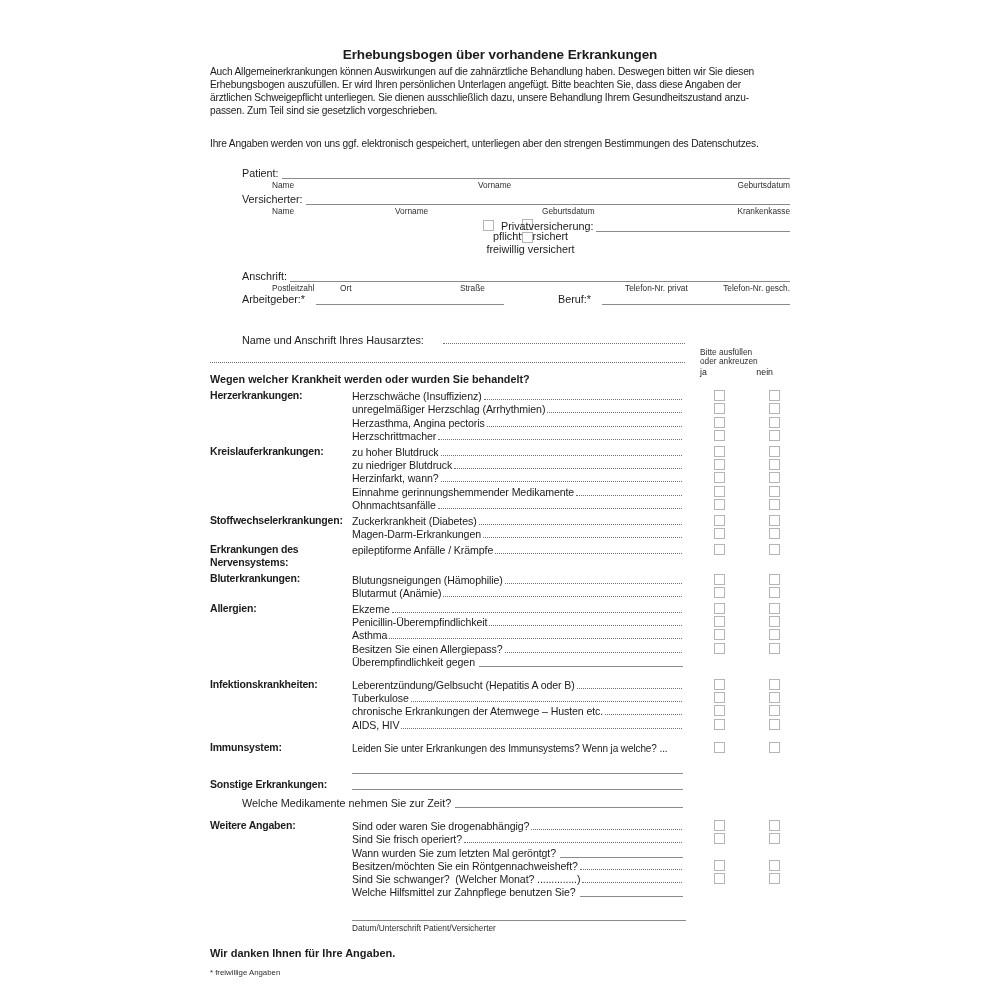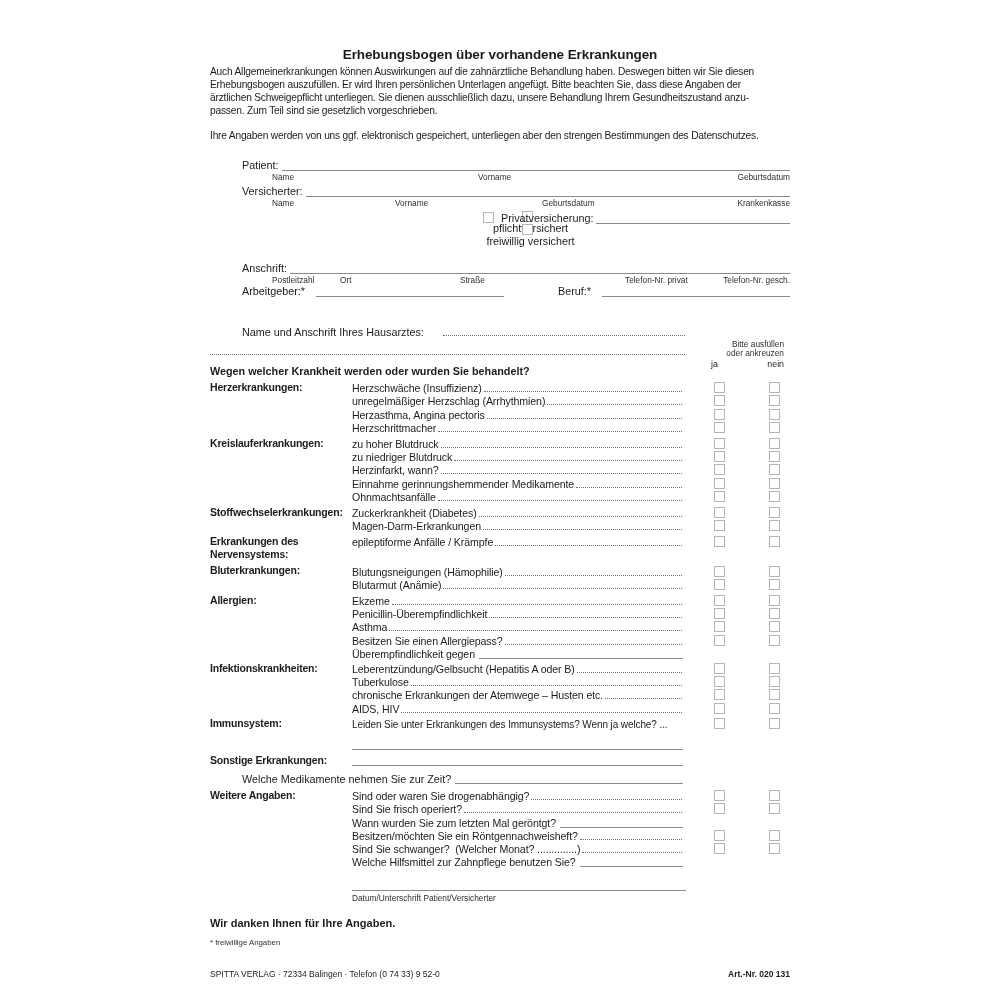--- a/index.html
+++ b/index.html
@@ -2,21 +2,21 @@
 <html><head>
 <meta charset="utf-8">
 <style>
   html,body{margin:0;padding:0;background:#ffffff;}
   body{width:1000px;height:1000px;position:relative;font-family:"Liberation Sans",sans-serif;color:#1c1c1c;}
   .page{position:absolute;left:210px;top:0;width:580px;}
 
   .title{margin-top:47px;text-align:center;font-weight:bold;font-size:13.5px;letter-spacing:-0.1px;}
   .intro{margin-top:3px;}
   .introline{white-space:pre;font-size:10.2px;letter-spacing:-0.2px;line-height:13px;}
-  .privacy{margin-top:12px;}
+  .privacy{margin-top:20px;}
 
   
   .frow{display:flex;align-items:flex-end;height:13px;font-size:10.8px;margin-top:0;}
   .flabel{flex:none;white-space:pre;padding-left:32px;}
   .fline{flex:1;border-bottom:1px solid #8a8a8a;height:100%;margin-left:3px;}
   .sub{position:relative;height:10px;font-size:8.3px;color:#2e2e2e;}
   .sub span{position:absolute;top:1px;white-space:pre;}
   .mt16{margin-top:16px;} .mt3{margin-top:3px;}
   .mt24{margin-top:24px;} .mt8{margin-top:0;gap:8px;}
 
@@ -33,27 +33,27 @@
   .empline .beruf{margin-left:14px;white-space:pre;}
   .empline .l2{flex:1;}
 
   
   .hzwrap{position:relative;margin-top:28px;}
   .hz1{display:flex;align-items:flex-end;height:13px;font-size:10.8px;width:475px;gap:16px;}
   .dotlead{flex:1;border-bottom:1px dotted #6e6e6e;margin:0 0 2px 3px;}
   .hz2{height:13px;margin-top:5px;width:475px;}
   .hz2 .dotlead{margin-left:0;display:block;height:11px;}
   .qheader{margin-top:9px;font-weight:bold;font-size:10.8px;}
-  .anskey{position:absolute;left:501px;top:15px;width:73px;font-size:8.3px;color:#2e2e2e;text-align:right;line-height:9px;}
+  .anskey{position:absolute;left:490px;top:15px;width:73px;font-size:8.3px;color:#2e2e2e;text-align:left;line-height:9px;}
   .janein{display:flex;justify-content:space-between;font-size:8.8px;margin-top:2px;color:#1c1c1c;}
 
   
   .grid{margin-top:4px;}
   .section{display:flex;margin-top:3px;}
-  .section.g4{margin-top:2px;}
+  .section.g4{margin-top:10px;}
   .gcat{flex:none;width:142px;font-weight:bold;font-size:10.5px;letter-spacing:-0.2px;line-height:13.2px;}
   .items{flex:1;}
   .grow{display:flex;align-items:flex-end;height:13.2px;}
   .grow.gap{margin-top:8px;}
   .qcell{flex:none;width:331px;display:flex;align-items:flex-end;font-size:10.6px;letter-spacing:-0.1px;}
   .qtext{white-space:pre;}
   .qtext.tight{font-size:10px;}
   .leader{flex:1;border-bottom:1px dotted #6e6e6e;margin:0 1px 2px 2px;}
   .wline{flex:1;border-bottom:1px solid #8a8a8a;margin:0 0 1px 4px;height:10px;}
   .wline.full{margin-left:0;}

